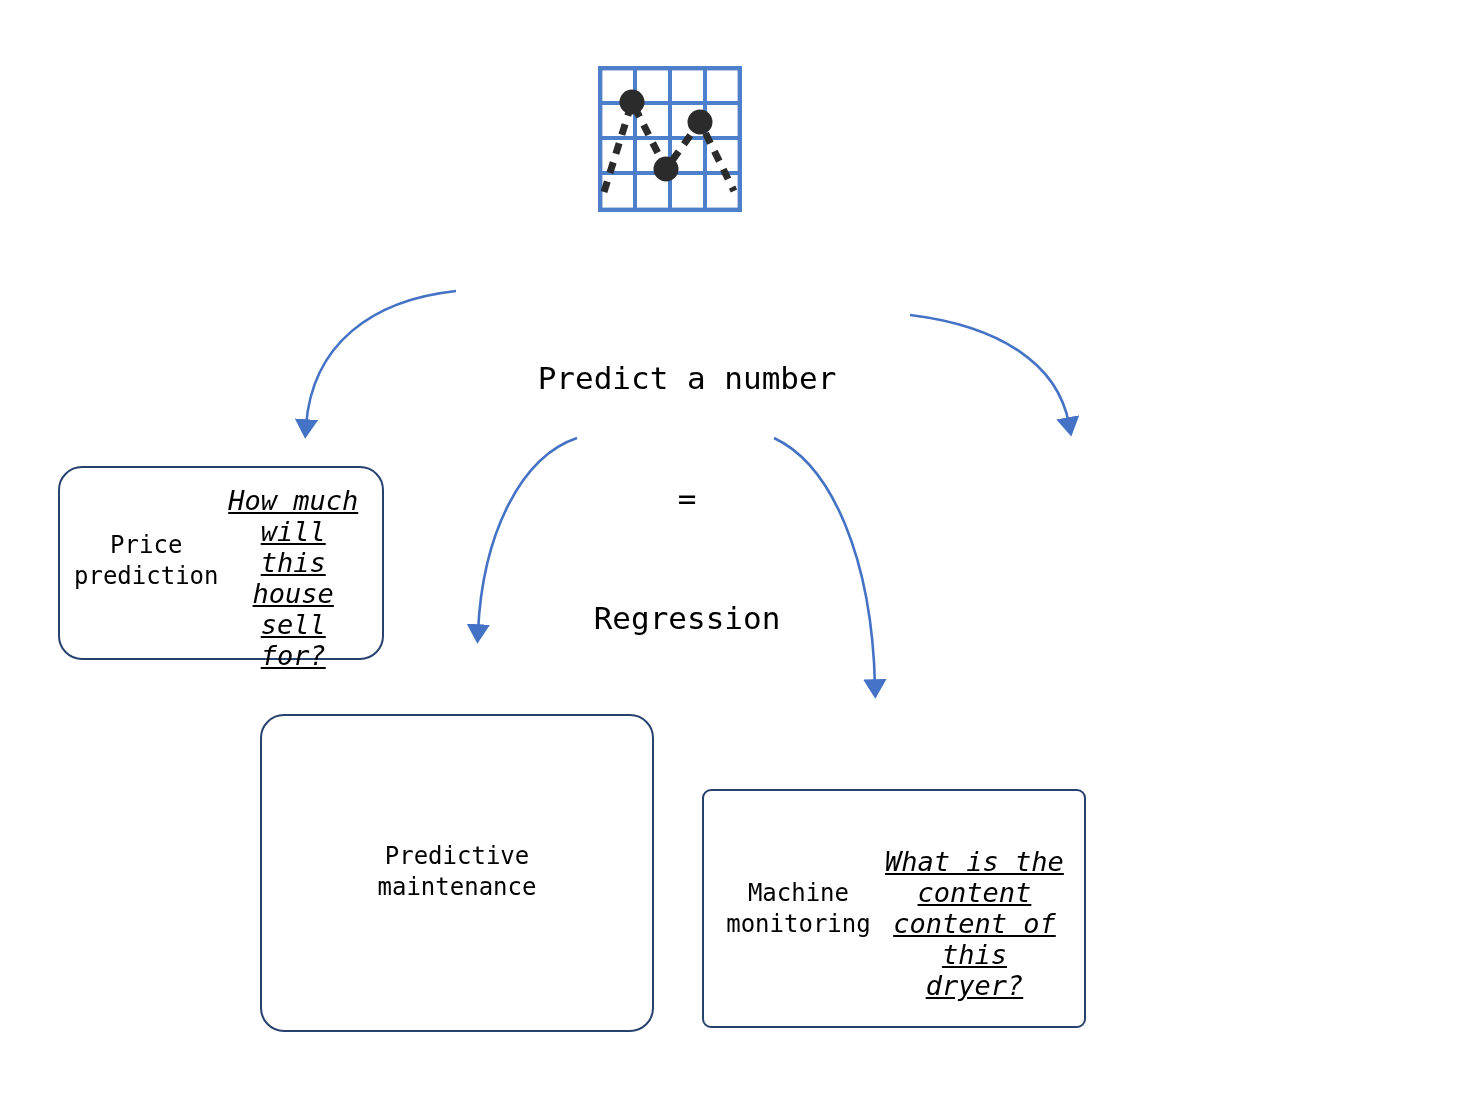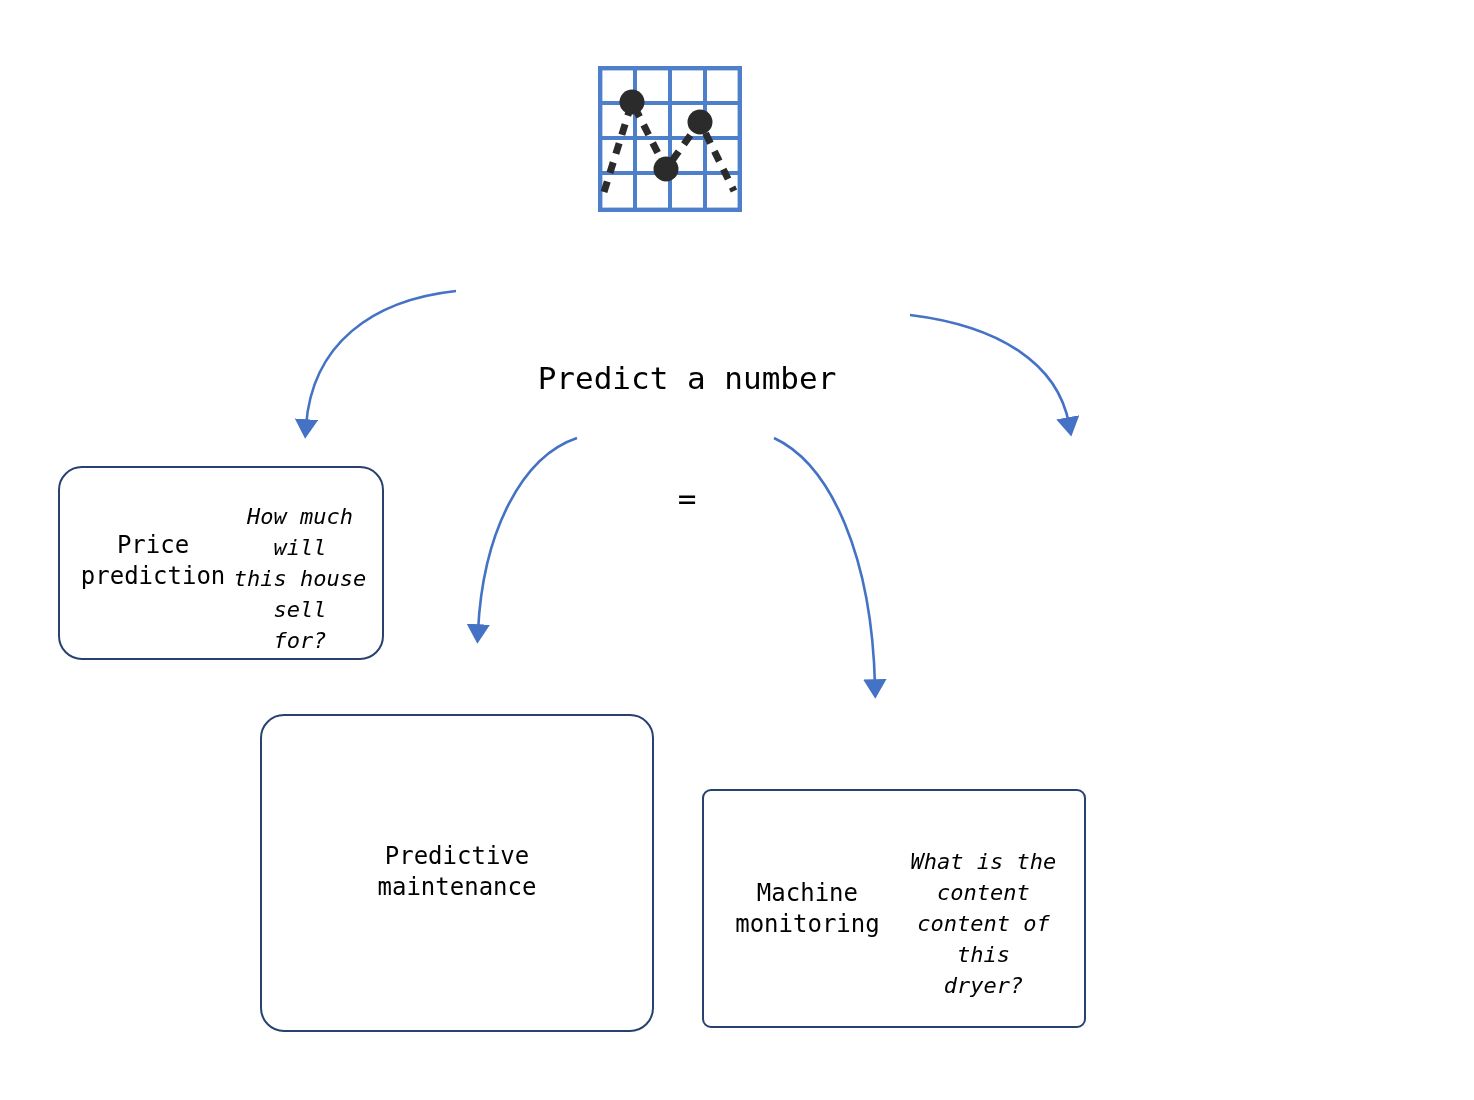--- a/index.html
+++ b/index.html
@@ -46,26 +46,27 @@
     color:#000000;
   }
   .node .n-title{
     font-size:24px;
     line-height:31px;
     text-align:center;
     white-space:pre-line;
     font-style:normal;
   }
   .node .n-sub{
-    font-size:22px;
+    font-size:27px;
     line-height:31px;
     text-align:center;
     font-style:italic;
     white-space:pre-line;
     margin-top:30px;
+    text-decoration:underline;
   }
 
   
   #node-price       {left:58px;  top:458px; width:326px; height:194px;}
   #node-maintenance {left:260px; top:706px; width:394px; height:318px;}
   #node-machine     {left:702px; top:781px; width:384px; height:239px;border-radius:9px;}
   #node-sales       {left:997px; top:484px; width:400px; height:245px;}
 
   #node-price .n-title{margin-top:-4px;}
   #node-maintenance .n-title{margin-top:-2px;}
@@ -108,20 +109,21 @@
     <path d="M 577 430 C 523 448 483 522 478 623" fill="none" stroke="#4472C4" stroke-width="2.6" marker-end="url(#ah)"></path>
 
     <path d="M 774 430 C 832 457 872 551 875 678" fill="none" stroke="#4472C4" stroke-width="2.6" marker-end="url(#ah)"></path>
 
     <path d="M 910 307 C 1000 318 1058 356 1069 416" fill="none" stroke="#4472C4" stroke-width="2.6" marker-end="url(#ah)"></path>
   </svg>
 
   <div class="center-title">
     <div>Predict a number</div>
     <div>=</div>
+    <div>Regression</div>
   </div>
 
   <div class="node" id="node-price">
     <div class="n-title">Price prediction</div>
     <div class="n-sub">How much will
 this house sell
 for?</div>
   </div>
 
   <div class="node" id="node-maintenance">

